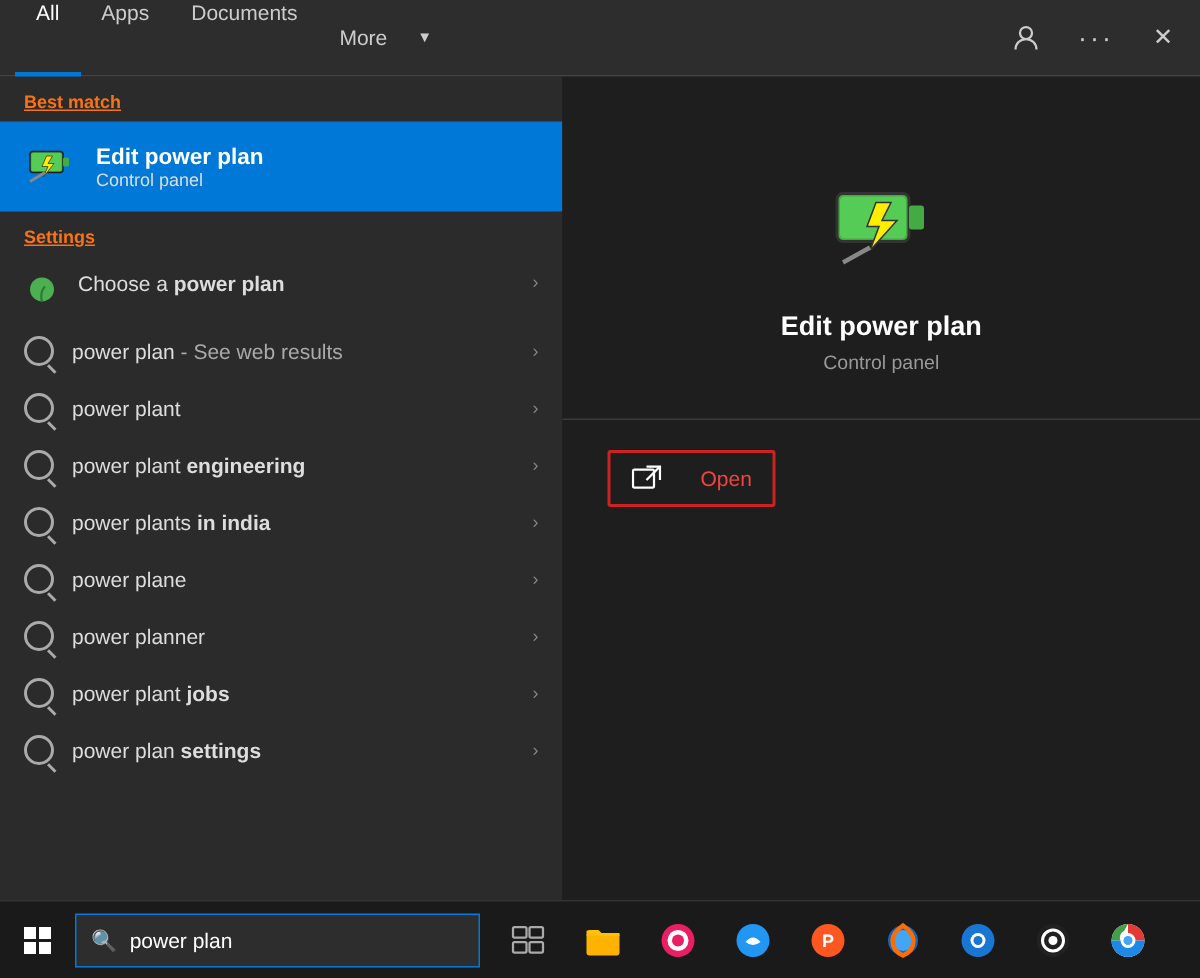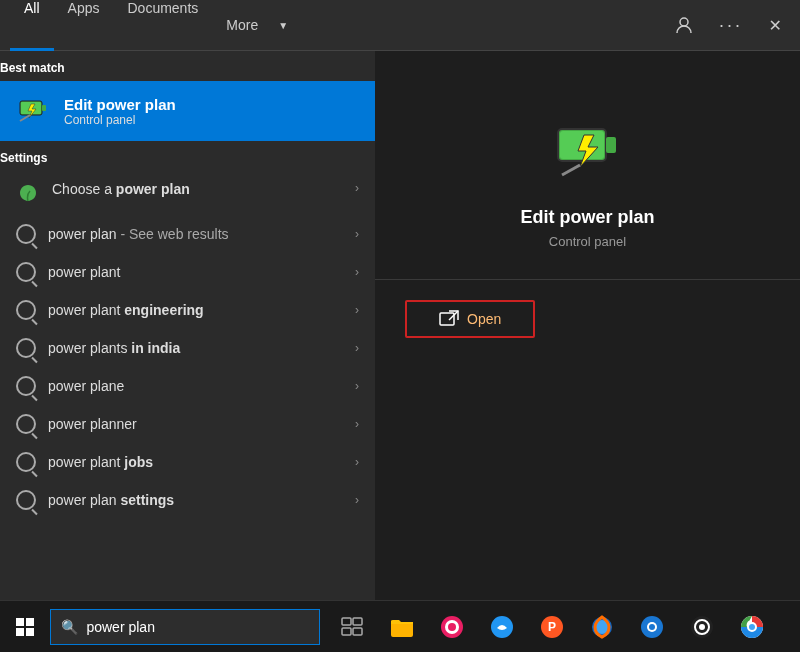--- a/index.html
+++ b/index.html
@@ -88,23 +88,24 @@
       width: 375px;
       background: #2b2b2b;
       display: flex;
       flex-direction: column;
       overflow-y: auto;
     }
 
     .section-label {
       font-size: 12px;
       font-weight: 600;
-      color: #ffffff;
-      padding: 10px 0 6px;
+      color: #f97316;
+      padding: 10px 16px 6px;
       text-transform: none;
+      text-decoration: underline;
     }
 
     
     .best-match-item {
       display: flex;
       align-items: center;
       background: #0078d7;
       padding: 12px 16px;
       cursor: pointer;
       gap: 12px;
@@ -228,25 +229,25 @@
     .detail-divider {
       width: 100%;
       height: 1px;
       background: #3a3a3a;
       margin-bottom: 20px;
     }
 
     .open-button {
       display: flex;
       align-items: center;
-      gap: 8px;
-      padding: 8px 32px;
+      gap: 26px;
+      padding: 8px 14px;
       border: 2px solid #cc2222;
       background: transparent;
-      color: #fdba74;
+      color: #ef4444;
       font-size: 14px;
       cursor: pointer;
       border-radius: 2px;
       align-self: flex-start;
       margin-left: 30px;
     }
 
     
     .taskbar {
       position: absolute;

